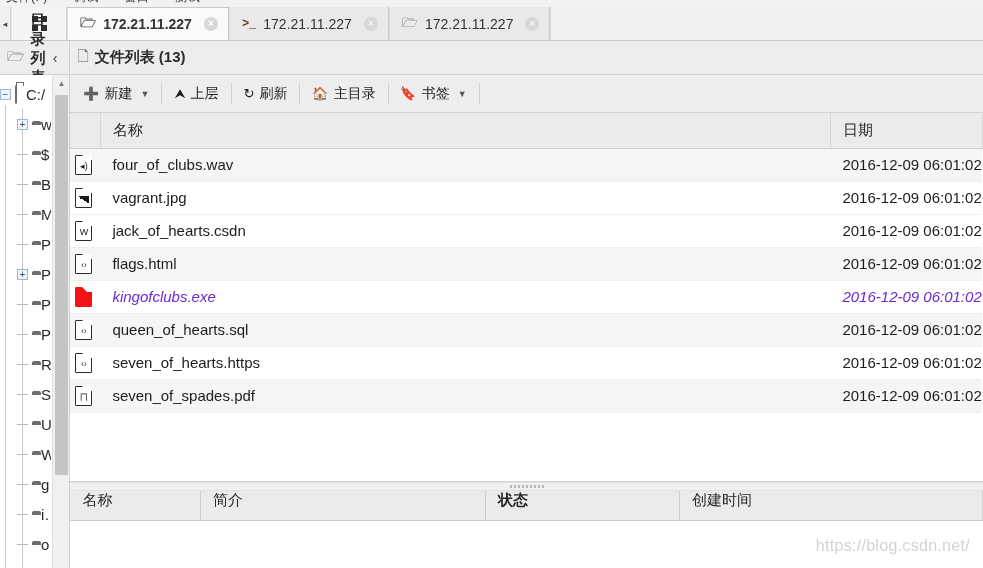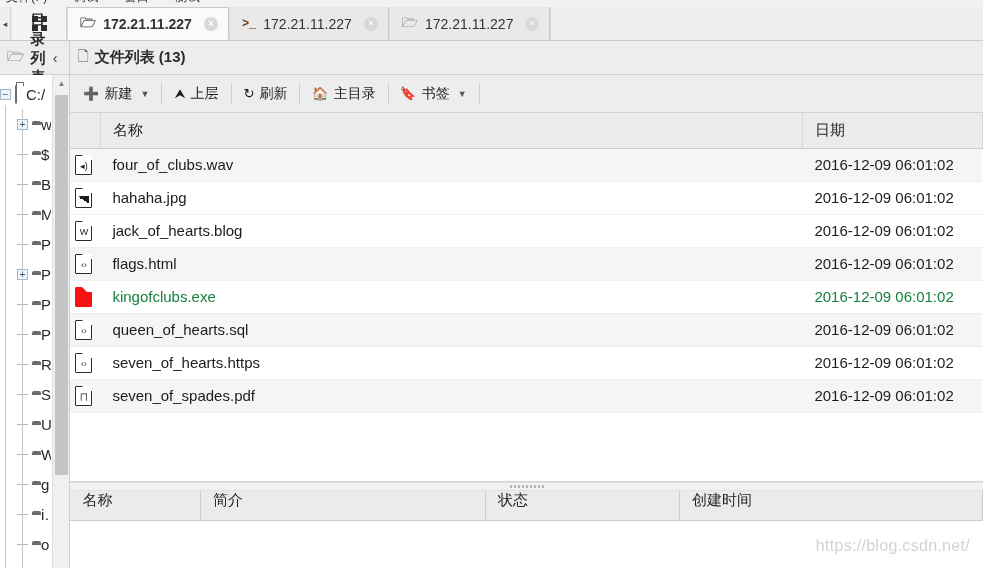--- a/index.html
+++ b/index.html
@@ -382,34 +382,34 @@
     height: 35px;
     font-weight: normal;
     font-size: 15px;
     color: #262626;
     text-align: left;
     padding: 0 0 0 12px;
     box-sizing: border-box;
     cursor: pointer;
   }
   table.ftable th.col-ico { width: 30px; padding: 0; }
-  table.ftable th.col-date { width: 180px; }
+  table.ftable th.col-date { width: 152px; }
   table.ftable td {
     height: 33px;
     font-size: 15px;
     color: #1c1c1c;
     border-bottom: 1px solid #efefef;
     padding: 0 0 0 12px;
     box-sizing: border-box;
     white-space: nowrap;
     overflow: hidden;
   }
   table.ftable td.col-ico { width: 30px; padding: 0 0 0 5px; }
   table.ftable tr.alt td { background: #f5f5f5; }
-  table.ftable tr.danger td { color: #15803d; }
+  table.ftable tr.danger td { color: #6d28d9; font-style: italic; }
 
   
   .ficon {
     width: 17px; height: 20px;
     display: inline-block;
     position: relative;
     vertical-align: middle;
   }
   .ficon .sheet {
     position: absolute;
@@ -490,21 +490,21 @@
     font-weight: normal;
     font-size: 15px;
     color: #262626;
     text-align: left;
     padding: 0 0 0 12px;
     box-sizing: border-box;
     cursor: pointer;
   }
   table.ttable th.c-name { width: 130px; }
   table.ttable th.c-desc { width: 285px; }
-  table.ttable th.c-status { width: 194px; }
+  table.ttable th.c-status { width: 194px; font-weight: bold; }
 
   .splitter-handle {
     position: absolute;
     left: 0; right: 0;
     height: 7px;
     background: #f1f1f1;
     border-top: 1px solid #e1e1e1;
     border-bottom: 1px solid #e1e1e1;
     display: flex;
     align-items: center;
@@ -722,26 +722,26 @@
             </tr>
           </thead>
           <tbody id="file-rows">
               <tr class="alt ">
                 <td class="col-ico"><span class="ficon aud"><span class="sheet"></span><span class="corner"></span><span class="glyph">◂)</span></span></td>
                 <td>four_of_clubs.wav</td>
                 <td>2016-12-09 06:01:02</td>
               </tr>
               <tr class="">
                 <td class="col-ico"><span class="ficon img"><span class="sheet"></span><span class="corner"></span><span class="glyph"></span></span></td>
-                <td>hahaha.jpg</td>
+                <td>vagrant.jpg</td>
                 <td>2016-12-09 06:01:02</td>
               </tr>
               <tr class="">
                 <td class="col-ico"><span class="ficon doc"><span class="sheet"></span><span class="corner"></span><span class="glyph">W</span></span></td>
-                <td>jack_of_hearts.blog</td>
+                <td>jack_of_hearts.csdn</td>
                 <td>2016-12-09 06:01:02</td>
               </tr>
               <tr class="alt ">
                 <td class="col-ico"><span class="ficon code"><span class="sheet"></span><span class="corner"></span><span class="glyph">‹›</span></span></td>
                 <td>flags.html</td>
                 <td>2016-12-09 06:01:02</td>
               </tr>
               <tr class="danger">
                 <td class="col-ico"><span class="ficon exe"><span class="sheet"></span><span class="corner"></span><span class="glyph"></span></span></td>
                 <td>kingofclubs.exe</td>

